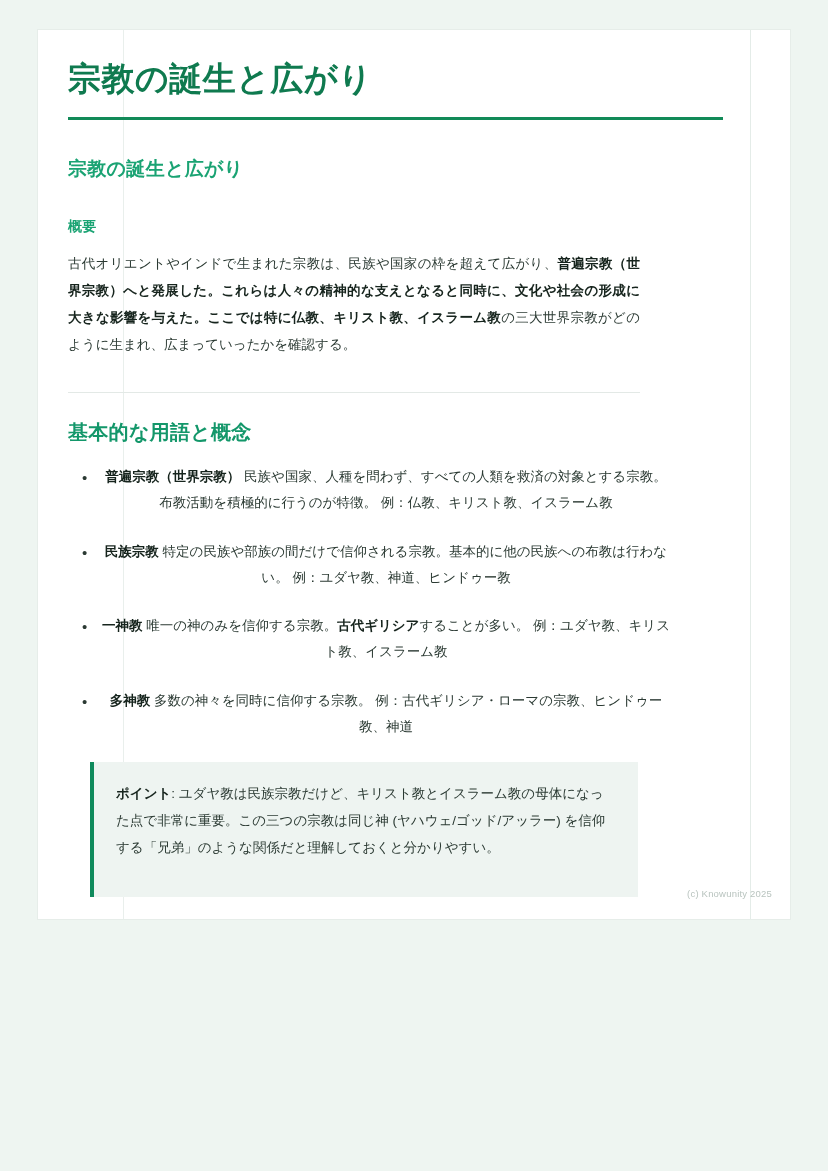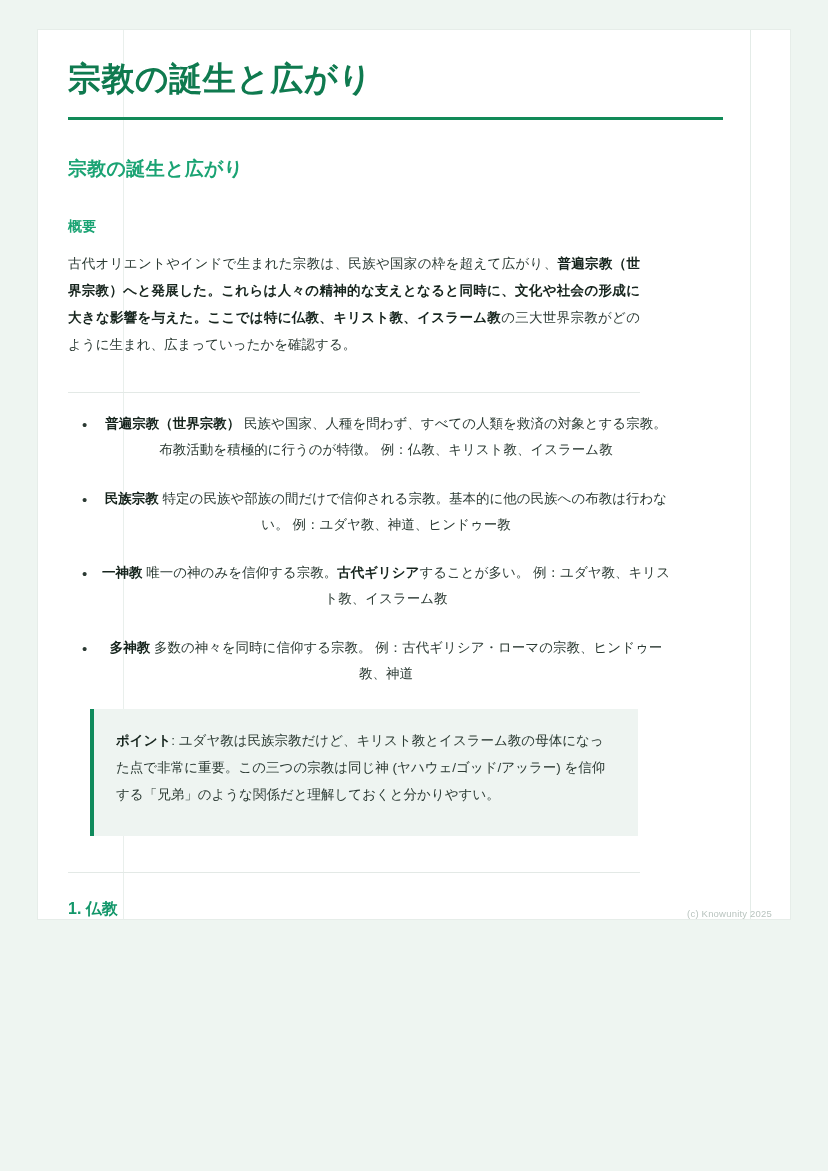--- a/index.html
+++ b/index.html
@@ -112,40 +112,40 @@
     top: -1px;
     color: #2b3a33;
     font-size: 15px;
   }
   ul.term-list li b { font-weight: 700; color: #16241d; }
   .callout {
     margin: 10px 0 0 22px;
     width: 548px;
     background: #eef4f1;
     border-left: 4px solid #0f8a5c;
-    padding: 18px 22px 28px 22px;
+    padding: 18px 22px 36px 22px;
     box-sizing: border-box;
   }
   .callout p {
     margin: 0;
     font-size: 13.5px;
     line-height: 2.0;
     color: #2b3a33;
   }
   .callout b { font-weight: 700; color: #16241d; }
   h3.numbered {
     margin: 26px 0 0 0;
     font-size: 16px;
     font-weight: 700;
     color: #13976a;
   }
   .footer-credit {
     position: absolute;
     right: 18px;
-    bottom: 0;
+    bottom: 20px;
     font-size: 9.5px;
     color: #b9c4bf;
     letter-spacing: 0.2px;
   }
 </style>
 </head>
 <body>
 
 <div class="page">
   <div class="guide left"></div>
@@ -157,20 +157,21 @@
     <div class="title-rule"></div>
 
     <h2 class="section-title">宗教の誕生と広がり</h2>
 
     <h3 class="sub-title">概要</h3>
 
     <p class="body-text"><span>古代オリエントやインドで生まれた宗教は、民族や国家の枠を超えて広がり、</span><b>普遍宗教（世界宗教）へと発展した。これらは人々の精神的な支えとなると同時に、文化や社会の形成に大きな影響を与えた。ここでは特に仏教、キリスト教、イスラーム教</b><span>の三大世界宗教がどのように生まれ、広まっていったかを確認する。</span></p>
 
     <div class="divider"></div>
 
+    <h2 class="head-green">基本的な用語と概念</h2>
 
     <ul class="term-list">
       <li><b>普遍宗教（世界宗教）</b><span> 民族や国家、人種を問わず、すべての人類を救済の対象とする宗教。布教活動を積極的に行うのが特徴。 例：仏教、キリスト教、イスラーム教</span></li>
       <li><b>民族宗教</b><span> 特定の民族や部族の間だけで信仰される宗教。基本的に他の民族への布教は行わない。 例：ユダヤ教、神道、ヒンドゥー教</span></li>
       <li><b>一神教</b><span> 唯一の神のみを信仰する宗教。</span><b>古代ギリシア</b><span>することが多い。 例：ユダヤ教、キリスト教、イスラーム教</span></li>
       <li><b>多神教</b><span> 多数の神々を同時に信仰する宗教。 例：古代ギリシア・ローマの宗教、ヒンドゥー教、神道</span></li>
     </ul>
 
     <div class="callout">
       <p><b>ポイント</b><span>: ユダヤ教は民族宗教だけど、キリスト教とイスラーム教の母体になった点で非常に重要。この三つの宗教は同じ神 (ヤハウェ/ゴッド/アッラー) を信仰する「兄弟」のような関係だと理解しておくと分かりやすい。</span></p>

